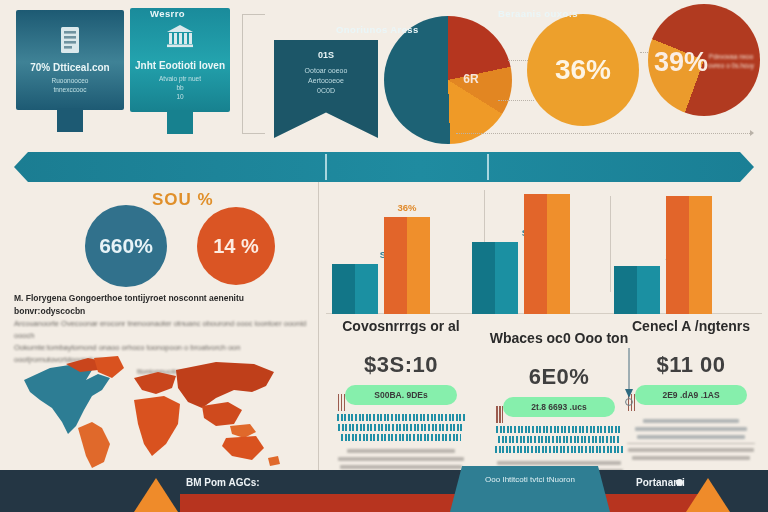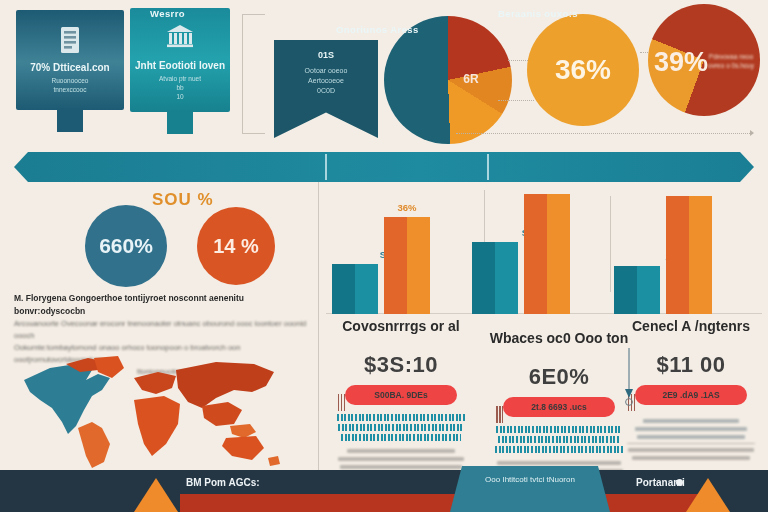--- a/index.html
+++ b/index.html
@@ -93,21 +93,21 @@
   .bar .vlab{position:absolute;left:50%;transform:translateX(-50%);top:-15px;font-size:9.5px;font-weight:700;filter:blur(.5px);white-space:nowrap;}
   .teal .l{background:#127688;} .teal .r{background:#1b90a2;}
   .orange .l{background:#e2652a;} .orange .r{background:#ef8f2c;}
   .teal .vlab{color:#2e7c92;margin-left:38px;} .orange .vlab{color:#e08a2b;}
   #chartArea{position:absolute;left:326px;top:190px;width:436px;height:124px;}
   .baseline{position:absolute;left:0;right:0;bottom:0;height:1px;background:#d5cec4;}
 
   .colblock{position:absolute;width:142px;}
   .col-name{font-size:14px;font-weight:700;color:#2b2b2b;text-align:center;filter:blur(.6px);}
   .col-val{font-size:22px;font-weight:700;color:#404040;text-align:center;filter:blur(.5px);margin-top:18px;letter-spacing:.5px;}
-  .pill{margin:7px auto 0;width:112px;height:20px;border-radius:10px;background:#ef4444;
+  .pill{margin:7px auto 0;width:112px;height:20px;border-radius:10px;background:#86efac;
     display:flex;align-items:center;justify-content:center;font-size:8.5px;font-weight:700;color:#3a3a3a;filter:blur(.55px);}
   .pillmark{position:absolute;width:7px;height:17px;
     background:repeating-linear-gradient(90deg,#9b5b4e 0 1.5px,transparent 1.5px 3px);}
   .barcode{margin-top:9px;text-align:center;}
   .barcode div{height:7px;margin:0 auto 3px;
     background:repeating-linear-gradient(90deg,#1f8fa6 0 2px,#f3ede5 2px 3.6px);filter:blur(.35px);}
   .microp{margin-top:8px;}
   .microp div{height:4px;margin:0 auto 4px;background:#8e8984;opacity:.55;filter:blur(1px);border-radius:1px;}
 
   

